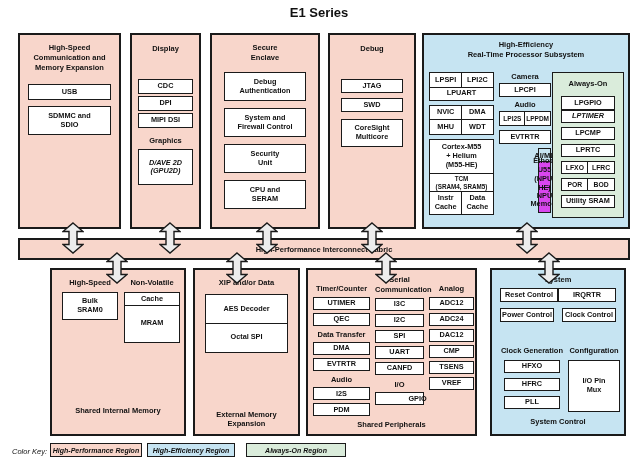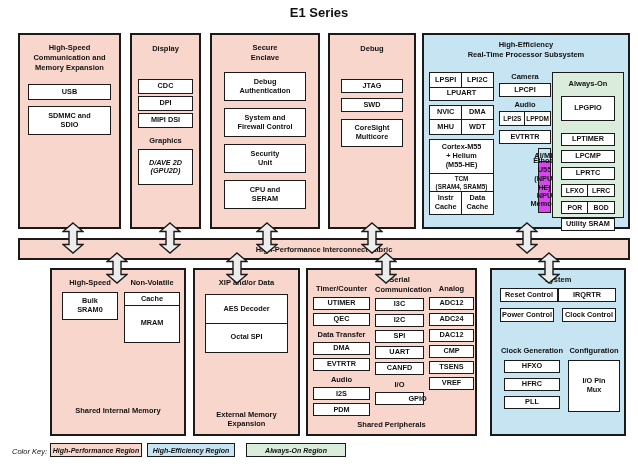--- a/index.html
+++ b/index.html
@@ -127,22 +127,22 @@
         <div class="group-hdr blue" style="height:13px;">AI/ML</div>
         <div class="cell" style="height:26px;border-bottom:1.5px solid #1a1a1a;">Ethos-U55
 (NPU-HE)</div>
         <div class="cell" style="height:24px;">NPU
 Memory</div>
       </div>
     </div>
 
     <div class="block green" style="left:128px;top:37px;width:72px;height:146px;border-width:1.5px;">
       <div class="hdr" style="margin-top:6px;">Always-On</div>
-      <div class="wbox" style="margin:7px 8px 0;height:25px;">LPGPIO</div>
-      <div class="wbox" style="margin:12px 8px 0;height:13px;">LPTIMER</div>
+      <div class="wbox" style="margin:7px 8px 0;height:14px;">LPGPIO</div>
+      <div class="wbox" style="margin:0 8px 0;height:13px;font-style:italic;">LPTIMER</div>
       <div class="wbox" style="margin:4px 8px 0;height:13px;">LPCMP</div>
       <div class="wbox" style="margin:4px 8px 0;height:13px;">LPRTC</div>
       <div class="pair" style="margin:4px 8px 0;height:13px;">
         <div class="wbox" style="font-size:6.8px;">LFXO</div>
         <div class="wbox" style="font-size:6.8px;">LFRC</div>
       </div>
       <div class="pair" style="margin:4px 8px 0;height:13px;">
         <div class="wbox" style="font-size:6.8px;">POR</div>
         <div class="wbox" style="font-size:6.8px;">BOD</div>
       </div>
@@ -228,20 +228,21 @@
       <div class="hdr">Clock Generation</div>
       <div class="wbox" style="margin:4px 4px 0;height:13px;">HFXO</div>
       <div class="wbox" style="margin:5px 4px 0;height:13px;">HFRC</div>
       <div class="wbox" style="margin:5px 4px 0;height:13px;">PLL</div>
     </div>
     <div class="col" style="left:76px;top:76px;width:52px;">
       <div class="hdr">Configuration</div>
       <div class="wbox" style="margin-top:4px;height:52px;">I/O Pin
 Mux</div>
     </div>
+    <div class="footer" style="bottom:7px;">System Control</div>
   </div>
 
   <svg class="arrow" style="left:62px;top:222px;" viewBox="0 0 22 32">
       <path d="M11 1 L21 9.5 H15 V22.5 H21 L11 31 L1 22.5 H7 V9.5 H1 Z" fill="#ededed" stroke="#1a1a1a" stroke-width="1.4"></path>
     </svg>
   <svg class="arrow" style="left:159px;top:222px;" viewBox="0 0 22 32">
       <path d="M11 1 L21 9.5 H15 V22.5 H21 L11 31 L1 22.5 H7 V9.5 H1 Z" fill="#ededed" stroke="#1a1a1a" stroke-width="1.4"></path>
     </svg>
   <svg class="arrow" style="left:256px;top:222px;" viewBox="0 0 22 32">
       <path d="M11 1 L21 9.5 H15 V22.5 H21 L11 31 L1 22.5 H7 V9.5 H1 Z" fill="#ededed" stroke="#1a1a1a" stroke-width="1.4"></path>

